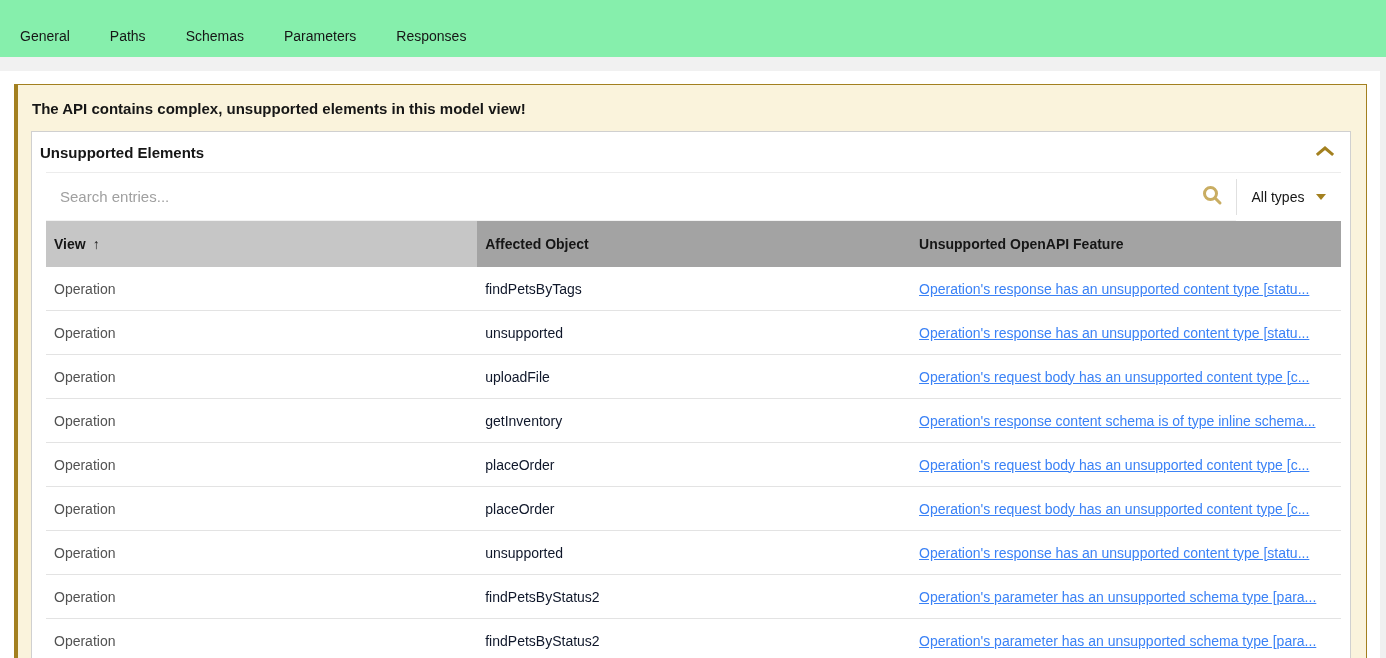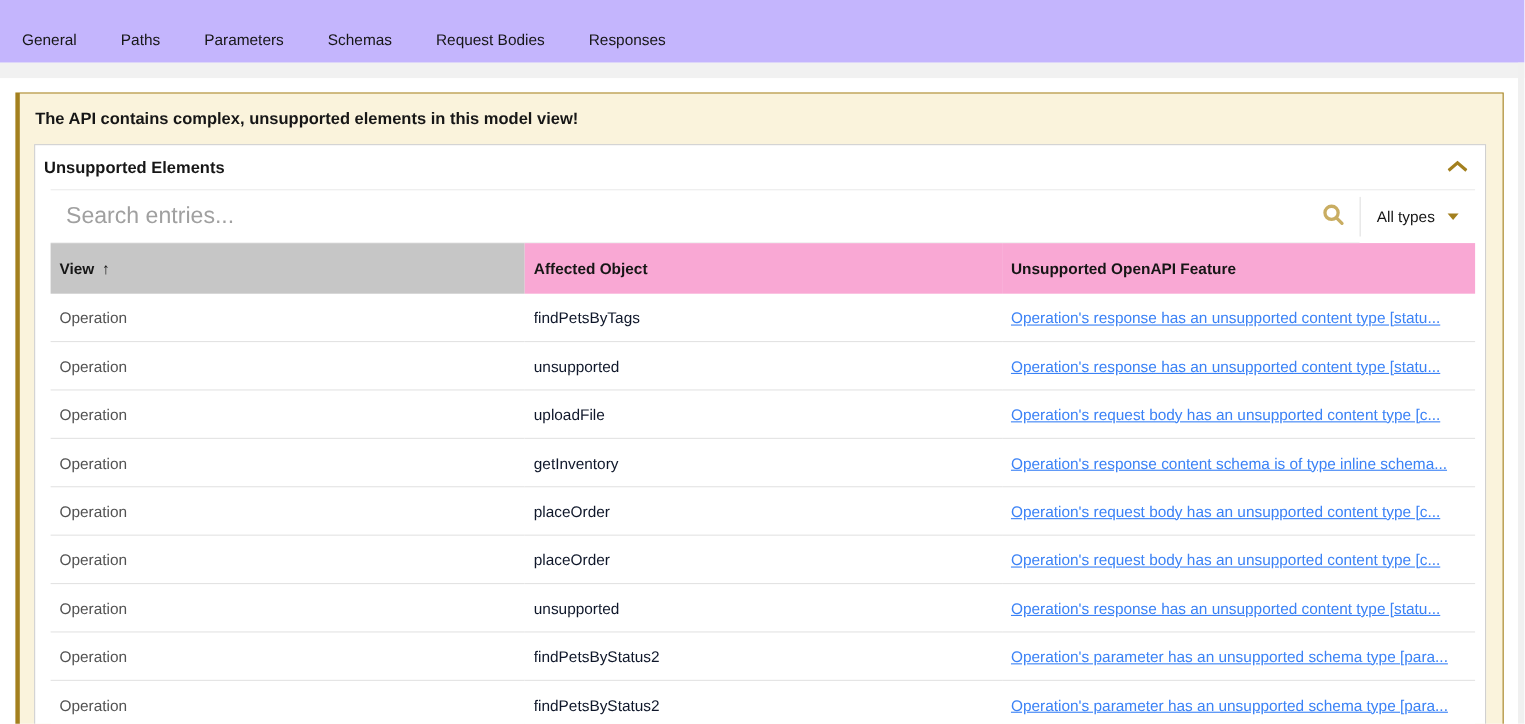--- a/index.html
+++ b/index.html
@@ -7,21 +7,21 @@
     width: 1386px; height: 658px; overflow: hidden; position: relative;
     background: #ffffff;
     font-family: "Liberation Sans", "DejaVu Sans", sans-serif;
     color: #161616;
   }
 
   
   .tabbar {
     display: flex; align-items: stretch;
     height: 57px; box-sizing: border-box; padding-top: 12px;
-    background: #c4b5fd;
+    background: #86efac;
   }
   .tab {
     appearance: none; background: none; border: none;
     border-top: 3px solid transparent;
     padding: 0 20px; margin: 0;
     display: flex; align-items: center;
     font-family: inherit; font-size: 14px; color: #161616;
     cursor: pointer; white-space: nowrap;
   }
   .tab.active { border-top-color: #0b64b5; font-weight: bold; }
@@ -69,21 +69,21 @@
     display: flex; align-items: stretch; height: 48px;
     margin: 0 9px 0 14px;
     border-top: 1px solid #ececec;
   }
   .search-box {
     flex: 1; display: flex; align-items: center;
     border-bottom: 1px solid #f2f2f2;
   }
   .search-input {
     flex: 1; border: none; outline: none; background: transparent;
-    font-family: inherit; font-size: 21px; color: #000000;
+    font-family: inherit; font-size: 15px; color: #000000;
     padding: 0 0 0 14px; height: 100%;
   }
   .search-input::placeholder { color: #a0a0a0; }
   .search-icon-wrap {
     width: 48px; display: flex; align-items: center; justify-content: center;
     cursor: pointer; background: none; border: none; padding: 0;
   }
   .v-divider { width: 1px; background: #e0e0e0; margin: 6px 0; }
   .filter-dd {
     width: 104px; display: flex; align-items: center; justify-content: center;
@@ -96,21 +96,21 @@
     border-left: 5px solid transparent; border-right: 5px solid transparent;
     border-top: 6px solid #a3801f;
   }
 
   
   .table-wrap { margin: 0 9px 0 14px; }
   table { width: 100%; border-collapse: collapse; table-layout: fixed; }
   col.c1 { width: 33.3%; } col.c2 { width: 33.5%; } col.c3 { width: 33.2%; }
   th {
     height: 46px; text-align: left; font-size: 14px; font-weight: bold;
-    color: #161616; padding: 0 8px; background: #f9a8d4; cursor: pointer;
+    color: #161616; padding: 0 8px; background: #a3a3a3; cursor: pointer;
   }
   th.sorted { background: #c6c6c6; }
   .sort-arrow { margin-left: 7px; font-weight: normal; font-size: 14px; }
   td {
     height: 43px; font-size: 14px; padding: 0 8px;
     border-bottom: 1px solid #e3e3e3;
     white-space: nowrap; overflow: hidden;
   }
   td.cell-type { color: #525252; }
   td.cell-object { color: #0f172a; }
@@ -123,30 +123,27 @@
 <nav class="tabbar">
   <button class="tab">
     <span>General</span>
   </button>
 
   <button class="tab">
     <span>Paths</span>
   </button>
 
   <button class="tab">
+    <span>Schemas</span>
+  </button>
+
+  <button class="tab">
     <span>Parameters</span>
   </button>
 
-  <button class="tab">
-    <span>Schemas</span>
-  </button>
-
-  <button class="tab">
-    <span>Request Bodies</span>
-  </button>
 
   <button class="tab">
     <span>Responses</span>
   </button>
 
 </nav>
 
 <div class="gray-band"></div>
 <div class="scroll-track"></div>
 

